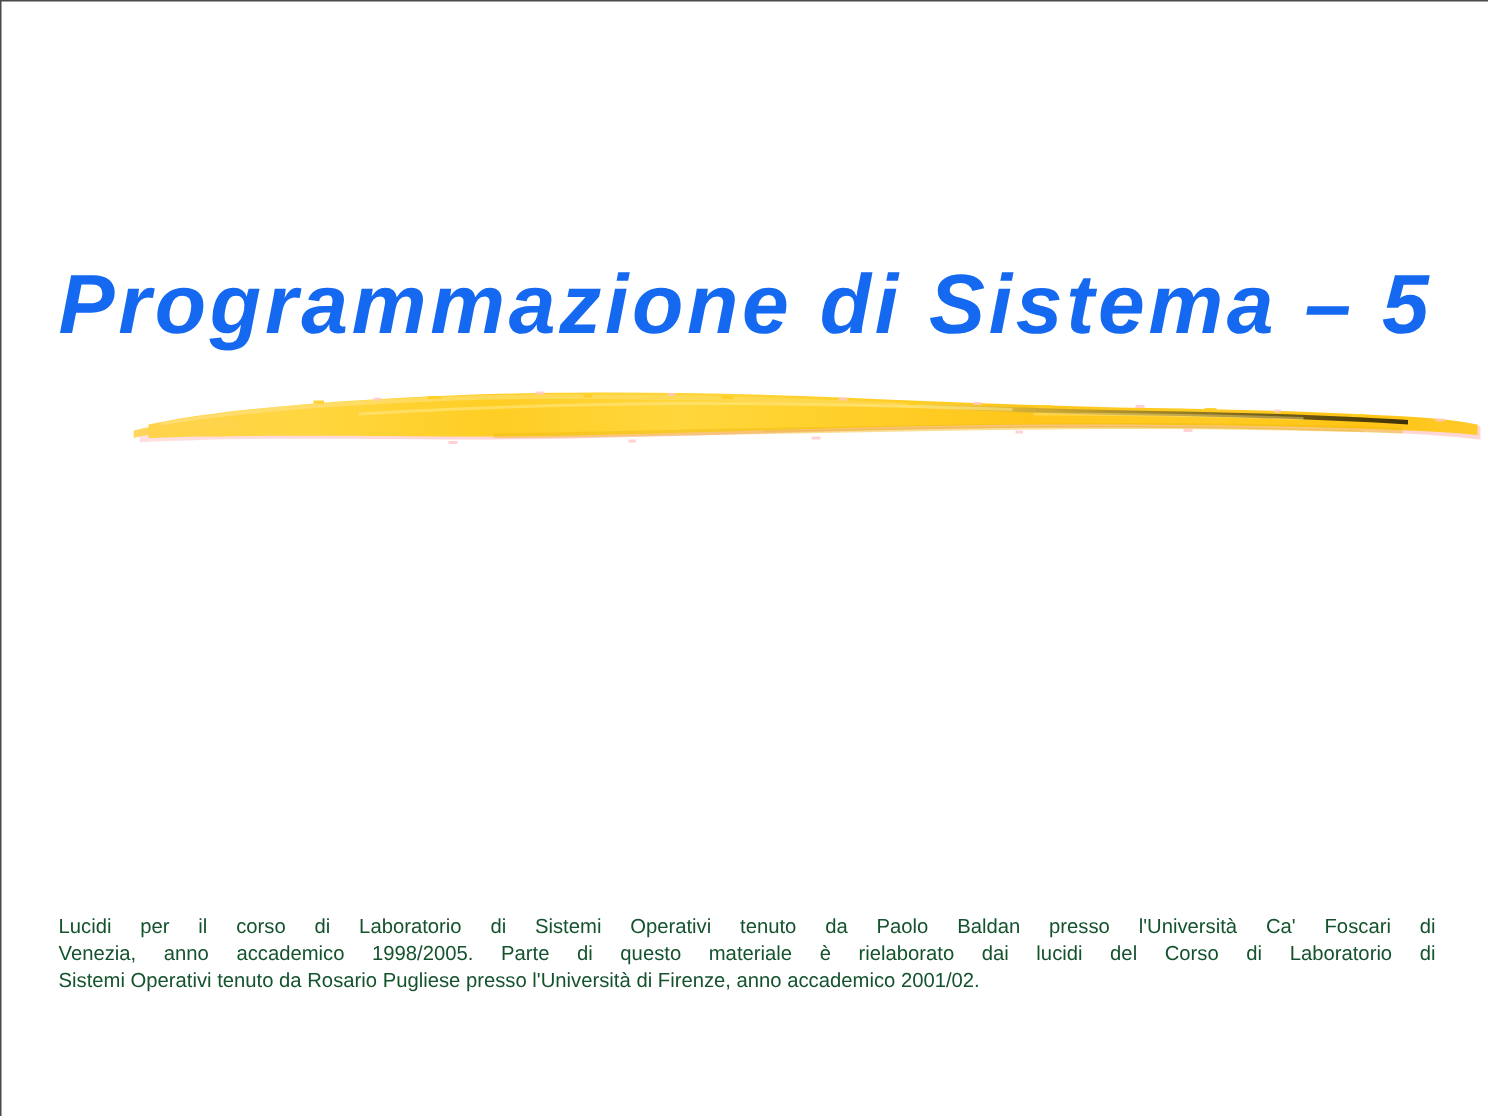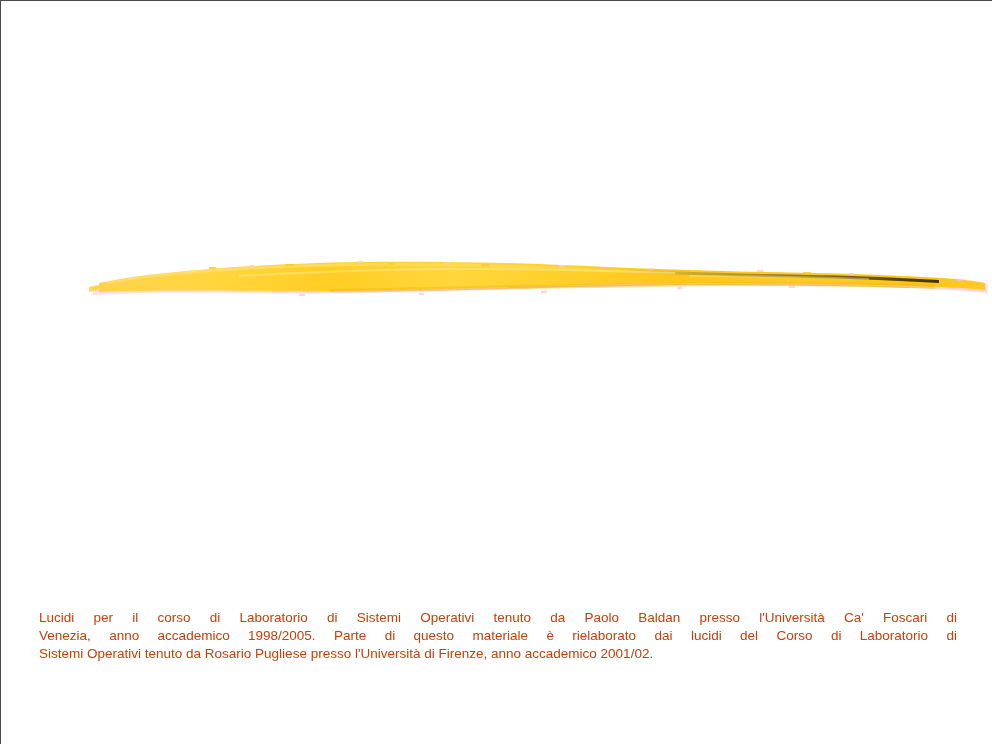--- a/index.html
+++ b/index.html
@@ -54,39 +54,40 @@
 
   
   .credit {
     position: absolute;
     left: 38px;
     top: 608px;
     width: 918px;
     font-family: "Liberation Sans", sans-serif;
     font-size: 13.5px;
     line-height: 18px;
-    color: #c2410c;
+    color: #14532d;
     text-align: justify;
   }
   .credit .credit-line {
     display: block;
     text-align: justify;
     text-align-last: justify;
     white-space: nowrap;
   }
   .credit .credit-line.last {
     text-align: left;
     text-align-last: left;
   }
 </style>
 </head>
 <body>
 
 <div class="slide">
 
+  <h1 class="slide-title">Programmazione di Sistema – 5</h1>
 
   <div class="brush-wrap">
     <svg viewBox="0 0 900 64" xmlns="http://www.w3.org/2000/svg" aria-hidden="true">
       <defs>
         <linearGradient id="goldGrad" x1="0" y1="0" x2="1" y2="0">
           <stop offset="0%" stop-color="#FFD githubC34"></stop>
           <stop offset="0%" stop-color="#FFD34A"></stop>
           <stop offset="12%" stop-color="#FFD63F"></stop>
           <stop offset="26%" stop-color="#FFCE24"></stop>
           <stop offset="40%" stop-color="#FFD63C"></stop>

